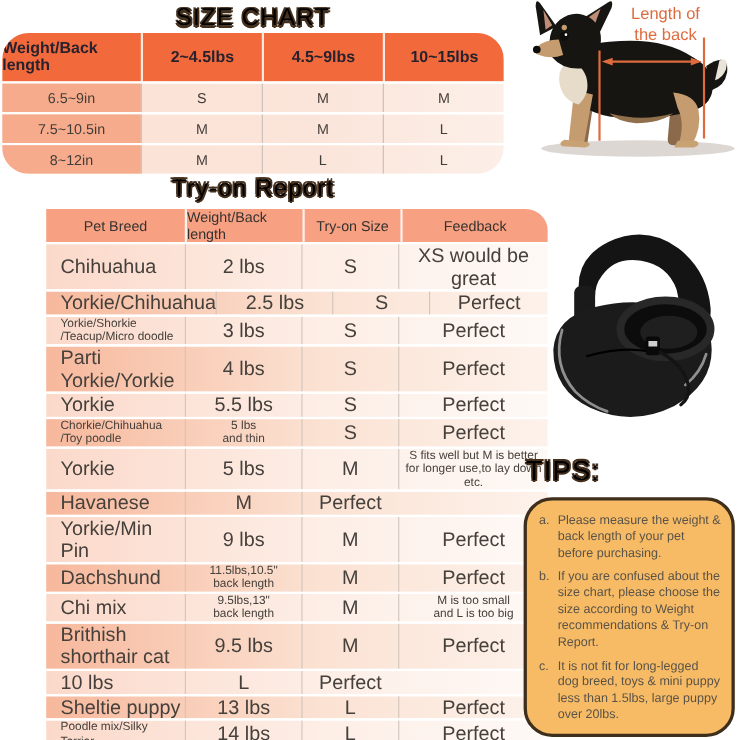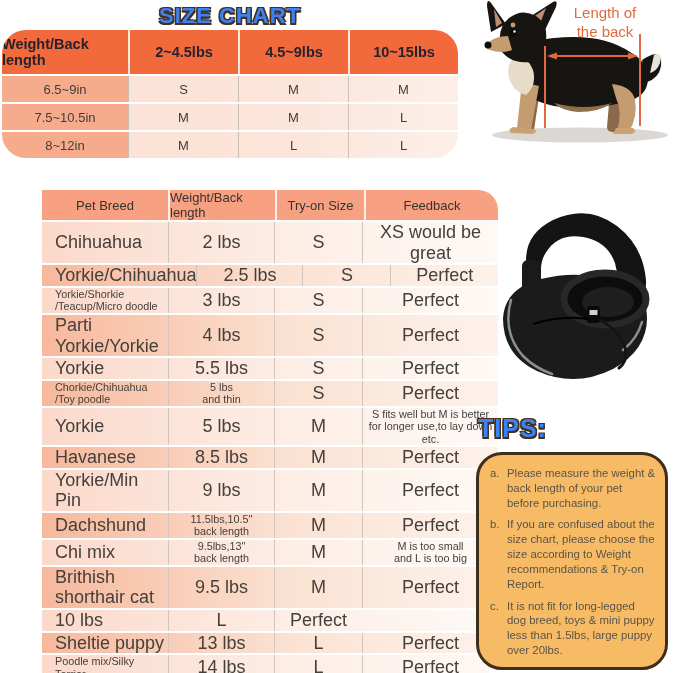--- a/index.html
+++ b/index.html
@@ -1,21 +1,21 @@
 <!DOCTYPE html>
 <html><head>
 <meta charset="utf-8">
 <style>
   html,body{margin:0;padding:0;background:#fff;}
   #canvas{position:relative;width:679px;height:673px;background:#fff;overflow:hidden;
           font-family:"Liberation Sans","DejaVu Sans",sans-serif;color:#3d3834;}
 
   
   .bubble-title{
-    font-weight:700;color:#3b82f6;letter-spacing:1px;
+    font-weight:400;color:#000000;letter-spacing:1px;
     text-shadow:-1.5px -1.5px 0 #45301E, 1.5px -1.5px 0 #45301E,
                 -1.5px 1.5px 0 #45301E, 1.5px 1.5px 0 #45301E,
                  0 2.4px 0 #45301E;
     white-space:nowrap;
   }
   #size-title{position:absolute;top:3px;left:0;width:460px;text-align:center;font-size:22px;}
   #tryon-title{position:absolute;top:158px;left:0;width:460px;text-align:center;font-size:22px;}
 
   
   #size-table{position:absolute;left:2px;top:30px;width:456px;height:128px;
@@ -104,20 +104,21 @@
         </div>
         <div class="sc-row">
           <div class="sc-cell sc-label">8~12in</div>
           <div class="sc-cell">M</div>
           <div class="sc-cell">L</div>
           <div class="sc-cell">L</div>
         </div>
       </div>
   </div>
 
+  <div id="tryon-title" class="bubble-title">Try-on Report</div>
 
   <div id="tryon-table">
     <div class="tr-header">
         <div class="tr-h">Pet Breed</div>
         <div class="tr-h">Weight/Back length</div>
         <div class="tr-h">Try-on Size</div>
         <div class="tr-h">Feedback</div>
       </div>
     <div class="tr-body">
         <div class="tr-row">
@@ -161,21 +162,20 @@
         </div>
         <div class="tr-row">
           <div class="tr-cell">Yorkie</div>
           <div class="tr-cell">5 lbs</div>
           <div class="tr-cell">M</div>
           <div class="tr-cell small">S fits well but M is better
 for longer use,to lay down etc.</div>
         </div>
         <div class="tr-row">
           <div class="tr-cell">Havanese</div>
-          <div class="tr-cell">8.5 lbs</div>
           <div class="tr-cell">M</div>
           <div class="tr-cell">Perfect</div>
         </div>
         <div class="tr-row">
           <div class="tr-cell">Yorkie/Min Pin</div>
           <div class="tr-cell">9 lbs</div>
           <div class="tr-cell">M</div>
           <div class="tr-cell">Perfect</div>
         </div>
         <div class="tr-row">

